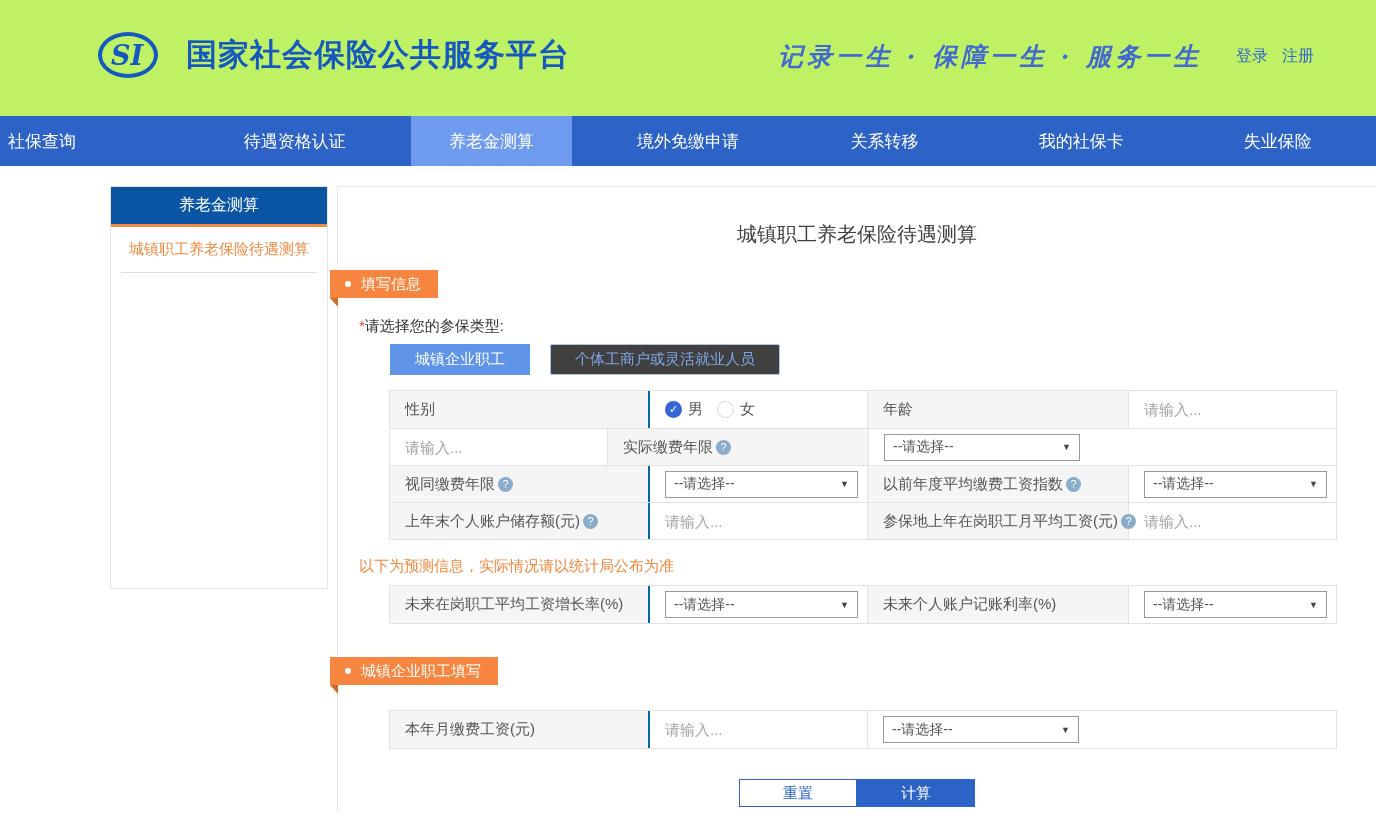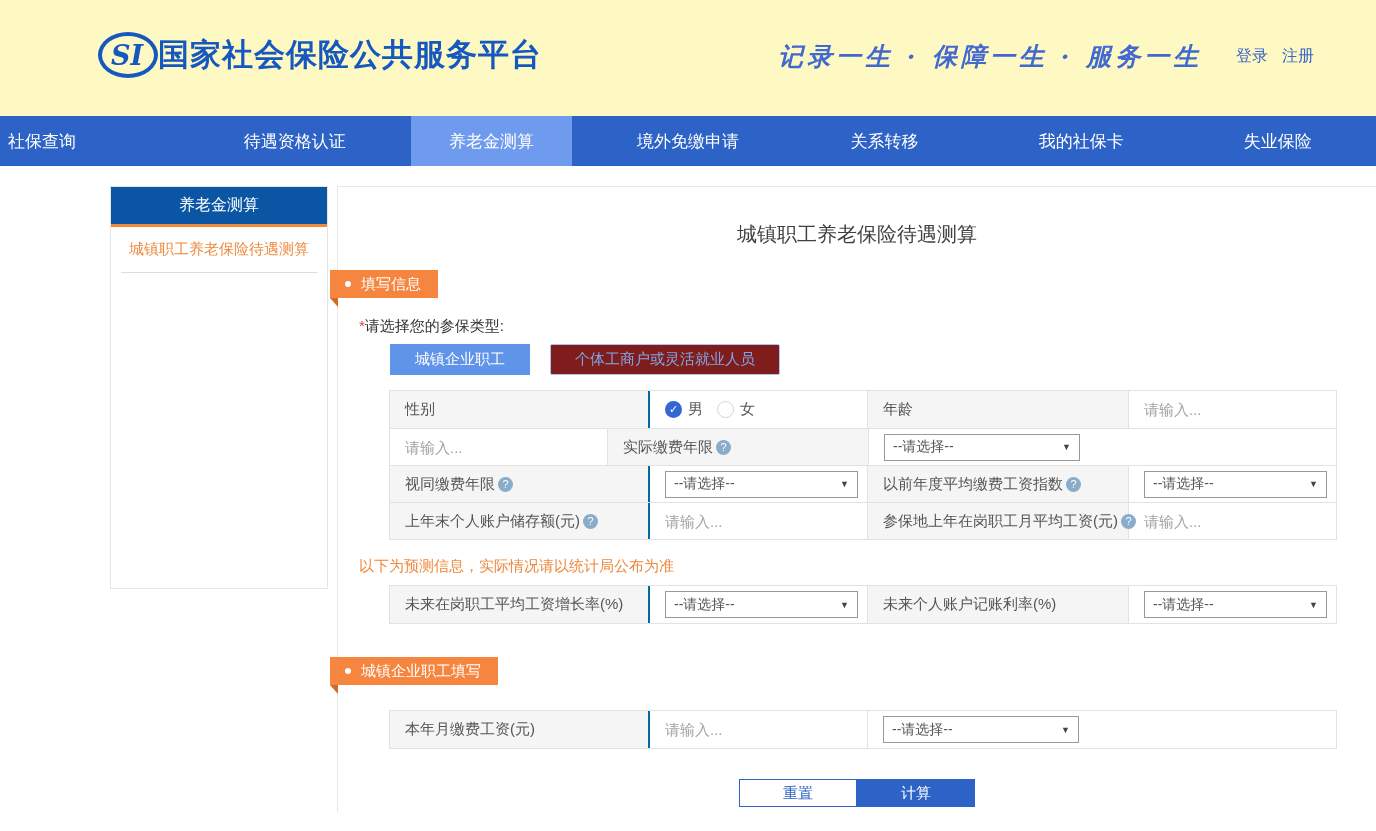--- a/index.html
+++ b/index.html
@@ -5,32 +5,32 @@
   * { margin:0; padding:0; box-sizing:border-box; }
   html,body { width:1376px; height:831px; }
   body {
     font-family:"Liberation Sans", sans-serif;
     background:#ffffff;
     position:relative;
     overflow:hidden;
   }
 
   
-  .header { height:116px; background:#fef9c3; position:relative; }
+  .header { height:116px; background:#bef264; position:relative; }
   .logo-wrap { position:absolute; left:98px; top:32px; display:flex; align-items:center; }
   .logo-ellipse {
     width:60px; height:46px; border:4px solid #1558c0; border-radius:50%;
     display:flex; align-items:center; justify-content:center;
   }
   .logo-si {
     font-family:"DejaVu Serif", serif; font-style:italic; font-weight:bold;
     font-size:27px; color:#1558c0; line-height:1; padding-right:2px;
   }
   .site-title {
-    font-size:31px; font-weight:bold; color:#1558c0; letter-spacing:1px;
+    margin-left:28px; font-size:31px; font-weight:bold; color:#1558c0; letter-spacing:1px;
   }
   .slogan {
     position:absolute; left:778px; top:40px;
     font-family:"DejaVu Serif", serif; font-style:italic; font-weight:bold;
     font-size:25px; color:#4169d0; letter-spacing:4px; white-space:nowrap;
   }
   .auth { position:absolute; right:62px; top:46px; display:flex; gap:14px; font-size:16px; }
   .auth a { color:#3a66cc; text-decoration:none; cursor:pointer; }
 
   
@@ -79,21 +79,21 @@
 
   .required-row { position:absolute; left:21px; top:130px; font-size:15px; color:#333; }
   .required-star { color:#e23c3c; }
 
   .type-buttons { position:absolute; left:52px; top:157px; display:flex; gap:20px; }
   .type-btn {
     height:31px; padding:0 24px; font-size:15px;
     display:flex; align-items:center; cursor:pointer;
   }
   .type-btn.selected { background:#5f94e8; color:#fff; border:1px solid #5f94e8; }
-  .type-btn.unselected { background:#7f1d1d; color:#7fa8e8; border:1px solid #a9c3ee; border-radius:2px; }
+  .type-btn.unselected { background:#404040; color:#7fa8e8; border:1px solid #a9c3ee; border-radius:2px; }
 
   .form-table { position:absolute; left:51px; width:948px; border:1px solid #e2e2e2; }
   #table1 { top:203px; }
   #table2 { top:398px; }
   #table3 { top:523px; }
   .t-row { display:flex; height:37px; }
   .t-row + .t-row { border-top:1px solid #e2e2e2; }
   .t-cell { display:flex; align-items:center; padding:0 9px 0 15px; }
   .t-cell.c0 { width:260px; background:#f5f5f5; border-right:2px solid #0369a1; }
   .t-cell.c1 { width:218px; border-right:1px solid #e2e2e2; }

